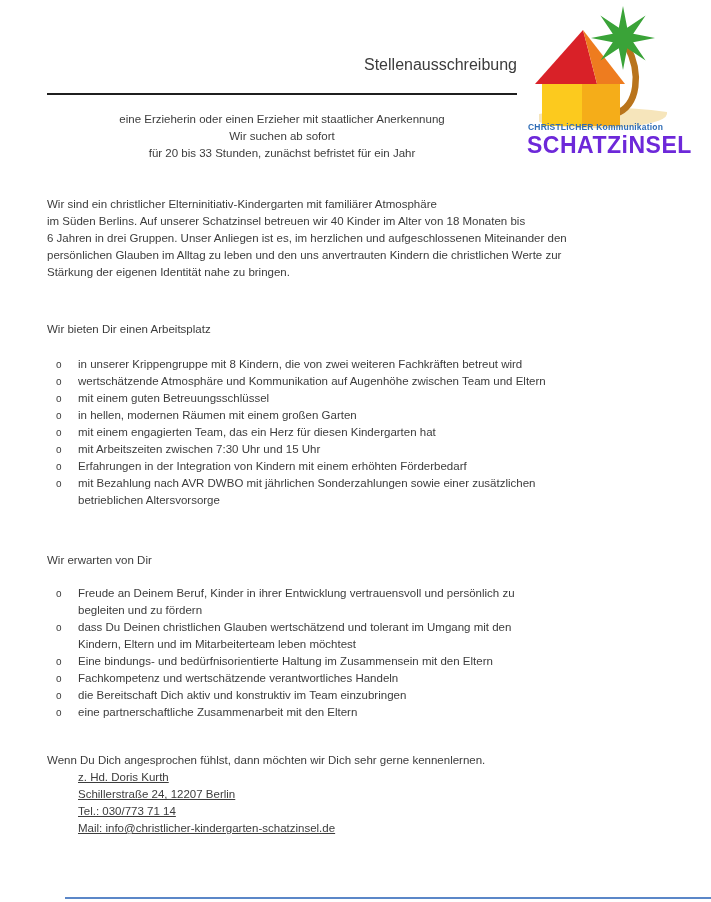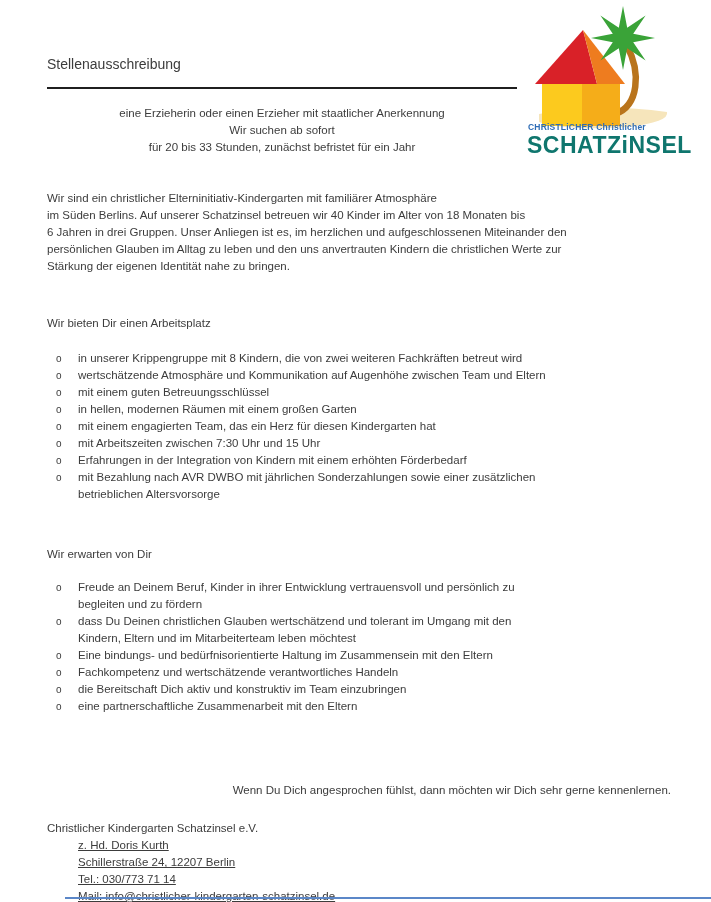--- a/index.html
+++ b/index.html
@@ -8,23 +8,23 @@
     width:711px;height:902px;
     background:#ffffff;
     overflow:hidden;
     font-family:"Liberation Sans",sans-serif;
     color:#3c3c3c;
     font-size:11.5px;
     line-height:17px;
   }
   .title{
     margin:56px 194px 0 47px;
-    text-align:left;
-    font-size:14px;
-    padding-bottom:14px;
+    text-align:right;
+    font-size:16px;
+    padding-bottom:20px;
     border-bottom:2px solid #1f1f1f;
   }
   .intro{
     width:470px;
     margin:16px 0 0 47px;
     text-align:center;
   }
   .about{
     margin:34px 40px 0 47px;
     white-space:pre-line;
@@ -45,21 +45,21 @@
     width:31px;
     flex:0 0 31px;
     padding-left:9px;
     box-sizing:border-box;
     font-size:10px;
   }
   ul.blist .btext{
     white-space:pre-line;
     flex:1;
   }
-  .closing-1{margin:67px 40px 0 47px;text-align:right;}
+  .closing-1{margin:31px 40px 0 47px;}
   .closing-2{margin:17px 40px 0 47px;}
   .org{margin:21px 40px 0 47px;}
   .contact{margin:0 40px 0 78px;text-decoration:underline;}
   .bottom-rule{
     position:absolute;
     left:65px;right:0;top:897px;
     height:2px;
     background:#5b87c8;
   }
   
@@ -70,21 +70,21 @@
   }
   .logo svg{overflow:visible;display:block;}
   .brand-line{
     position:absolute;left:1px;top:108px;width:178px;
     font-weight:bold;font-size:8.5px;letter-spacing:0.2px;
     color:#2e6cb5;line-height:10px;white-space:nowrap;
   }
   .brand-name{
     position:absolute;left:0px;top:118px;width:180px;
     font-weight:bold;font-size:23px;letter-spacing:0.5px;
-    color:#0f766e;line-height:26px;white-space:nowrap;
+    color:#6d28d9;line-height:26px;white-space:nowrap;
   }
 </style>
 </head>
 <body>
 
 <div class="doc">
 
   <div class="logo">
     <svg width="180" height="110" viewBox="0 0 180 110">
 
@@ -93,21 +93,21 @@
       <path d="M 88 100 C 112 92 114 58 100 32" stroke="#b9741c" stroke-width="6.5" fill="none" stroke-linecap="round"></path>
 
       <rect x="15" y="70" width="40" height="42" fill="#fcca1e"></rect>
       <rect x="55" y="70" width="38" height="42" fill="#f5ad19"></rect>
 
       <polygon points="8,70 56,16 70,70" fill="#d92128"></polygon>
       <polygon points="56,16 98,70 70,70" fill="#ee7c1f"></polygon>
 
       <polygon fill="#3aa338" points="128,24 106.2,28.2 118.6,46.6 100.2,34.2 96,56 91.8,34.2 73.4,46.6 85.8,28.2 64,24 85.8,19.8 73.4,1.4 91.8,13.8 96,-8 100.2,13.8 118.6,1.4 106.2,19.8"></polygon>
     </svg>
-    <div class="brand-line">CHRiSTLiCHER Christlicher</div>
+    <div class="brand-line">CHRiSTLiCHER Kommunikation</div>
     <div class="brand-name">SCHATZiNSEL</div>
   </div>
 
   <div class="title">Stellenausschreibung</div>
 
   <div class="intro">
     <div>eine Erzieherin oder einen Erzieher mit staatlicher Anerkennung</div>
     <div>Wir suchen ab sofort</div>
     <div>für 20 bis 33 Stunden, zunächst befristet für ein Jahr</div>
   </div>
@@ -180,21 +180,20 @@
         <span class="btext">die Bereitschaft Dich aktiv und konstruktiv im Team einzubringen</span>
       </li>
     <li>
         <span class="marker">o</span>
         <span class="btext">eine partnerschaftliche Zusammenarbeit mit den Eltern</span>
       </li>
   </ul>
 
   <div class="closing-1">Wenn Du Dich angesprochen fühlst, dann möchten wir Dich sehr gerne kennenlernen.</div>
 
-  <div class="org">Christlicher Kindergarten Schatzinsel e.V.</div>
   <div class="contact">
     <div>z. Hd. Doris Kurth</div>
     <div>Schillerstraße 24, 12207 Berlin</div>
     <div>Tel.: 030/773 71 14</div>
     <div>Mail: info@christlicher-kindergarten-schatzinsel.de</div>
   </div>
 
   <div class="bottom-rule"></div>
 </div>
 

